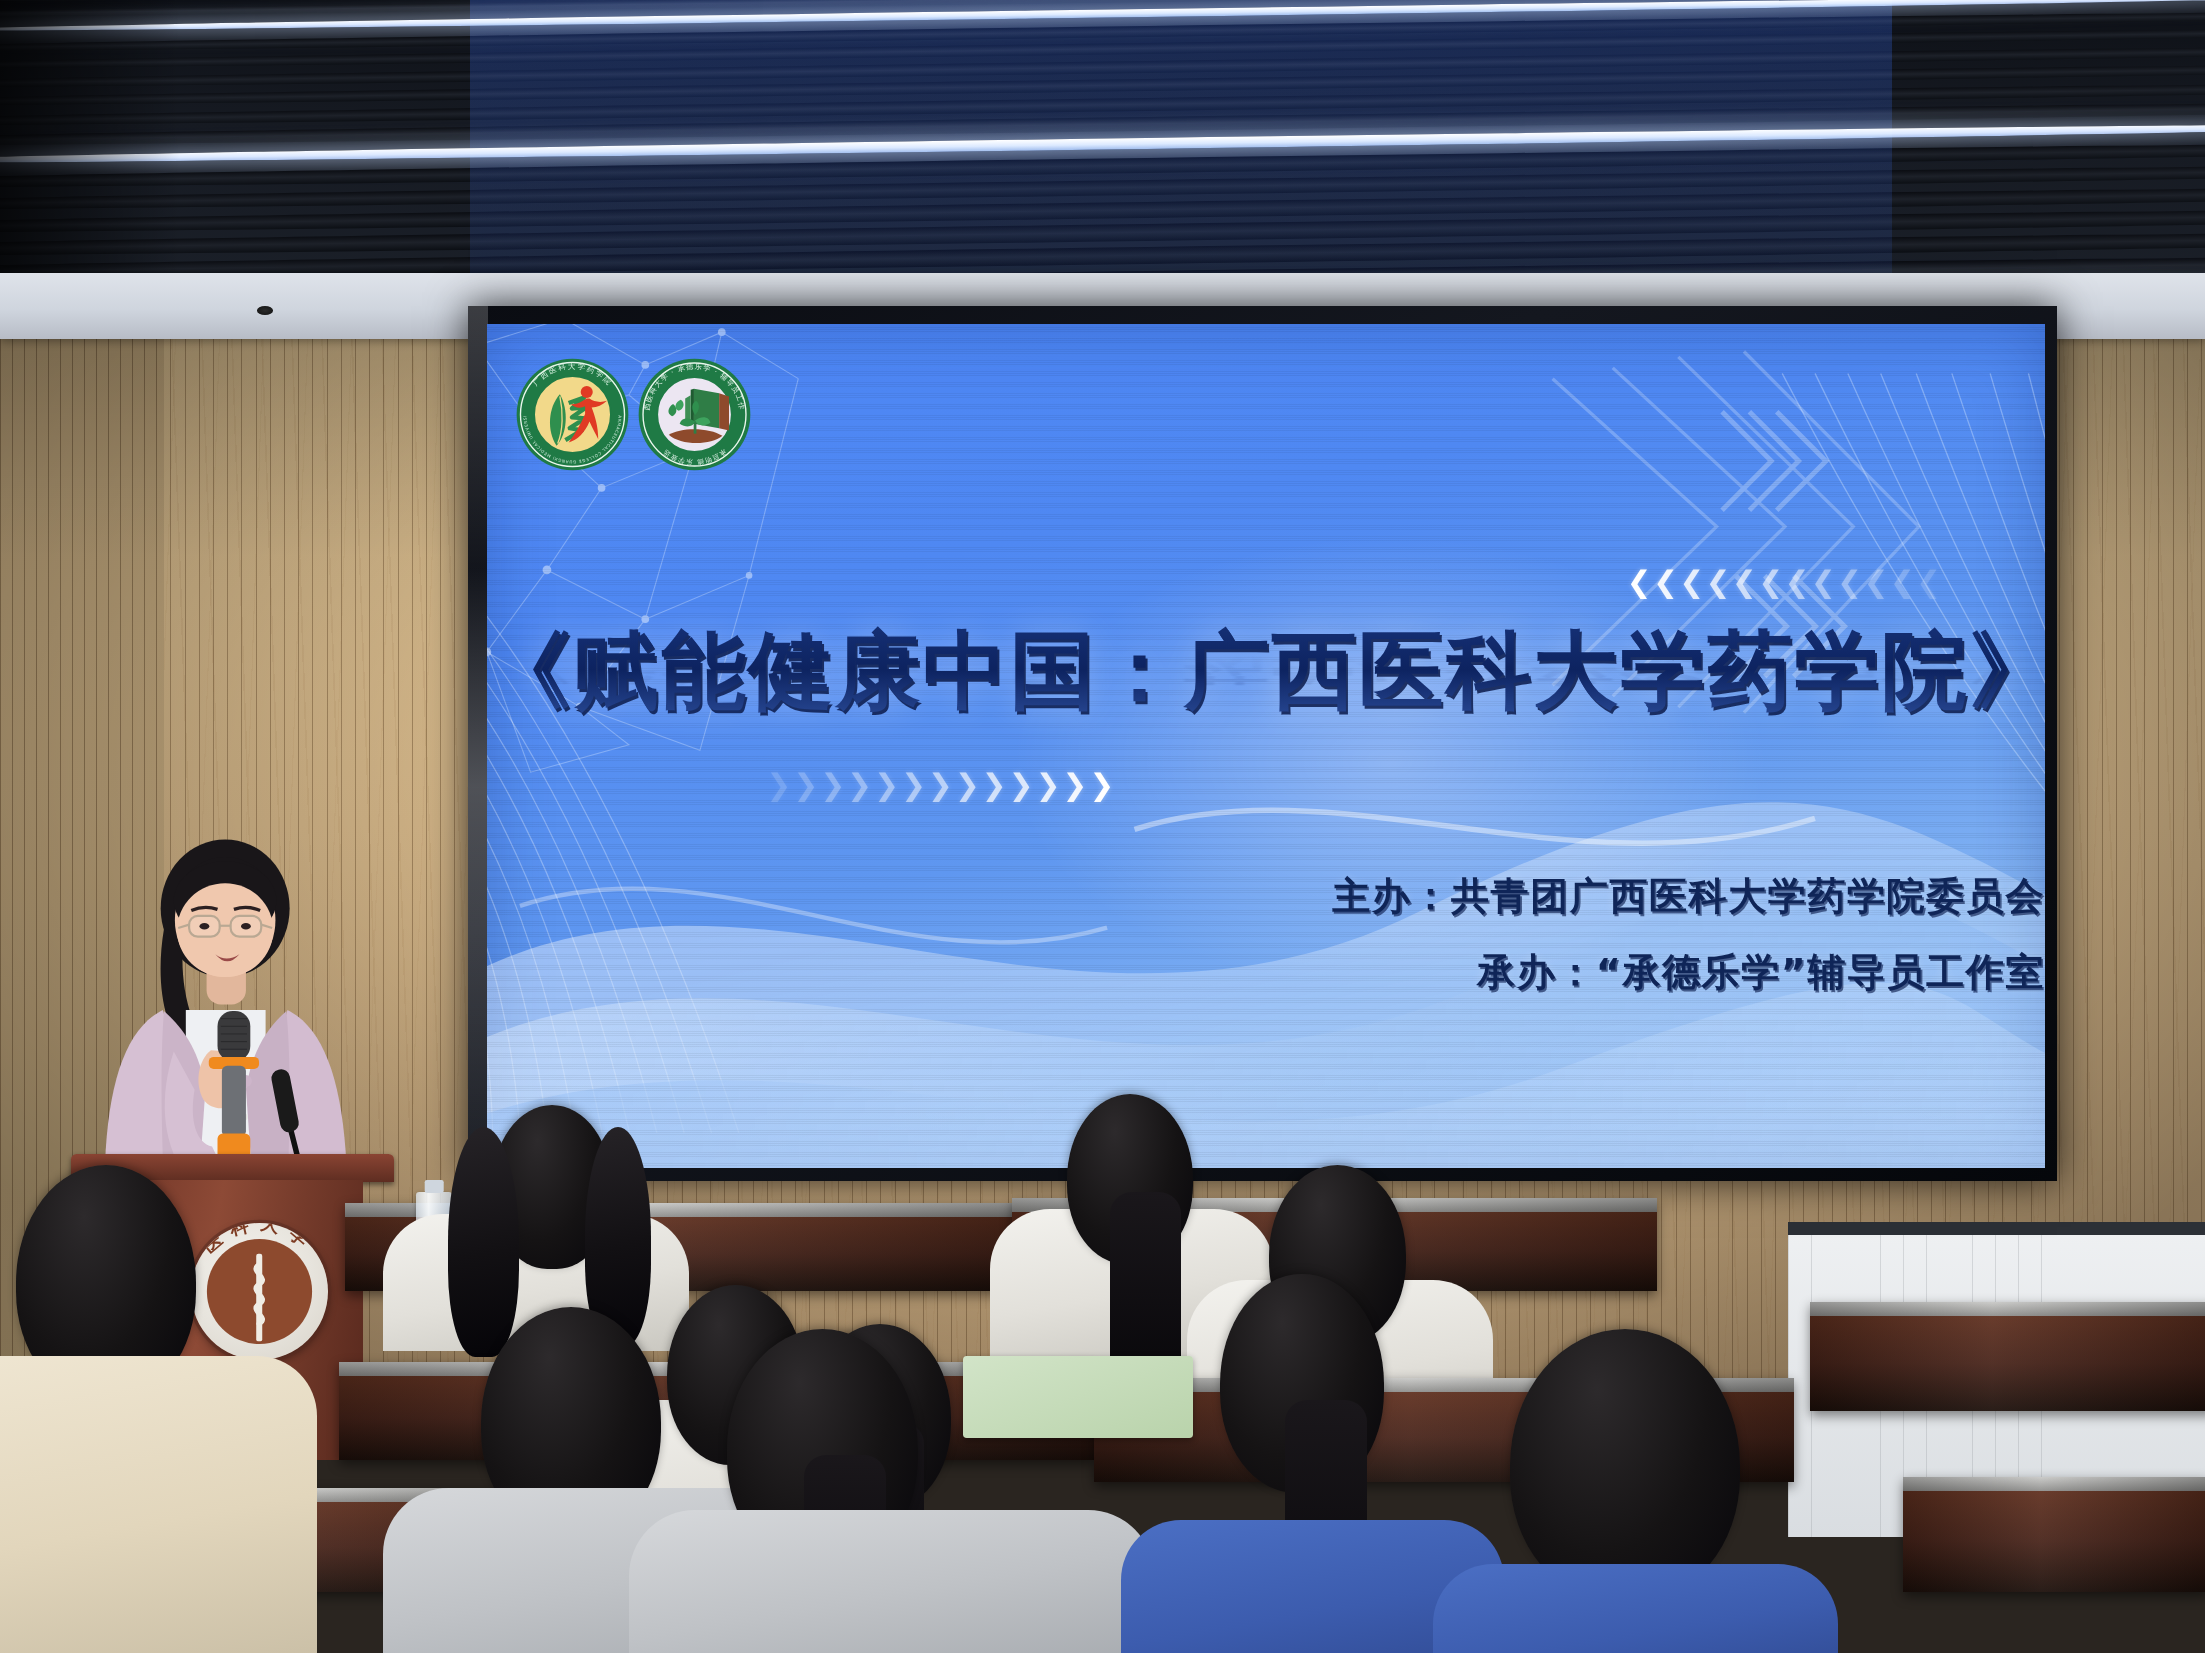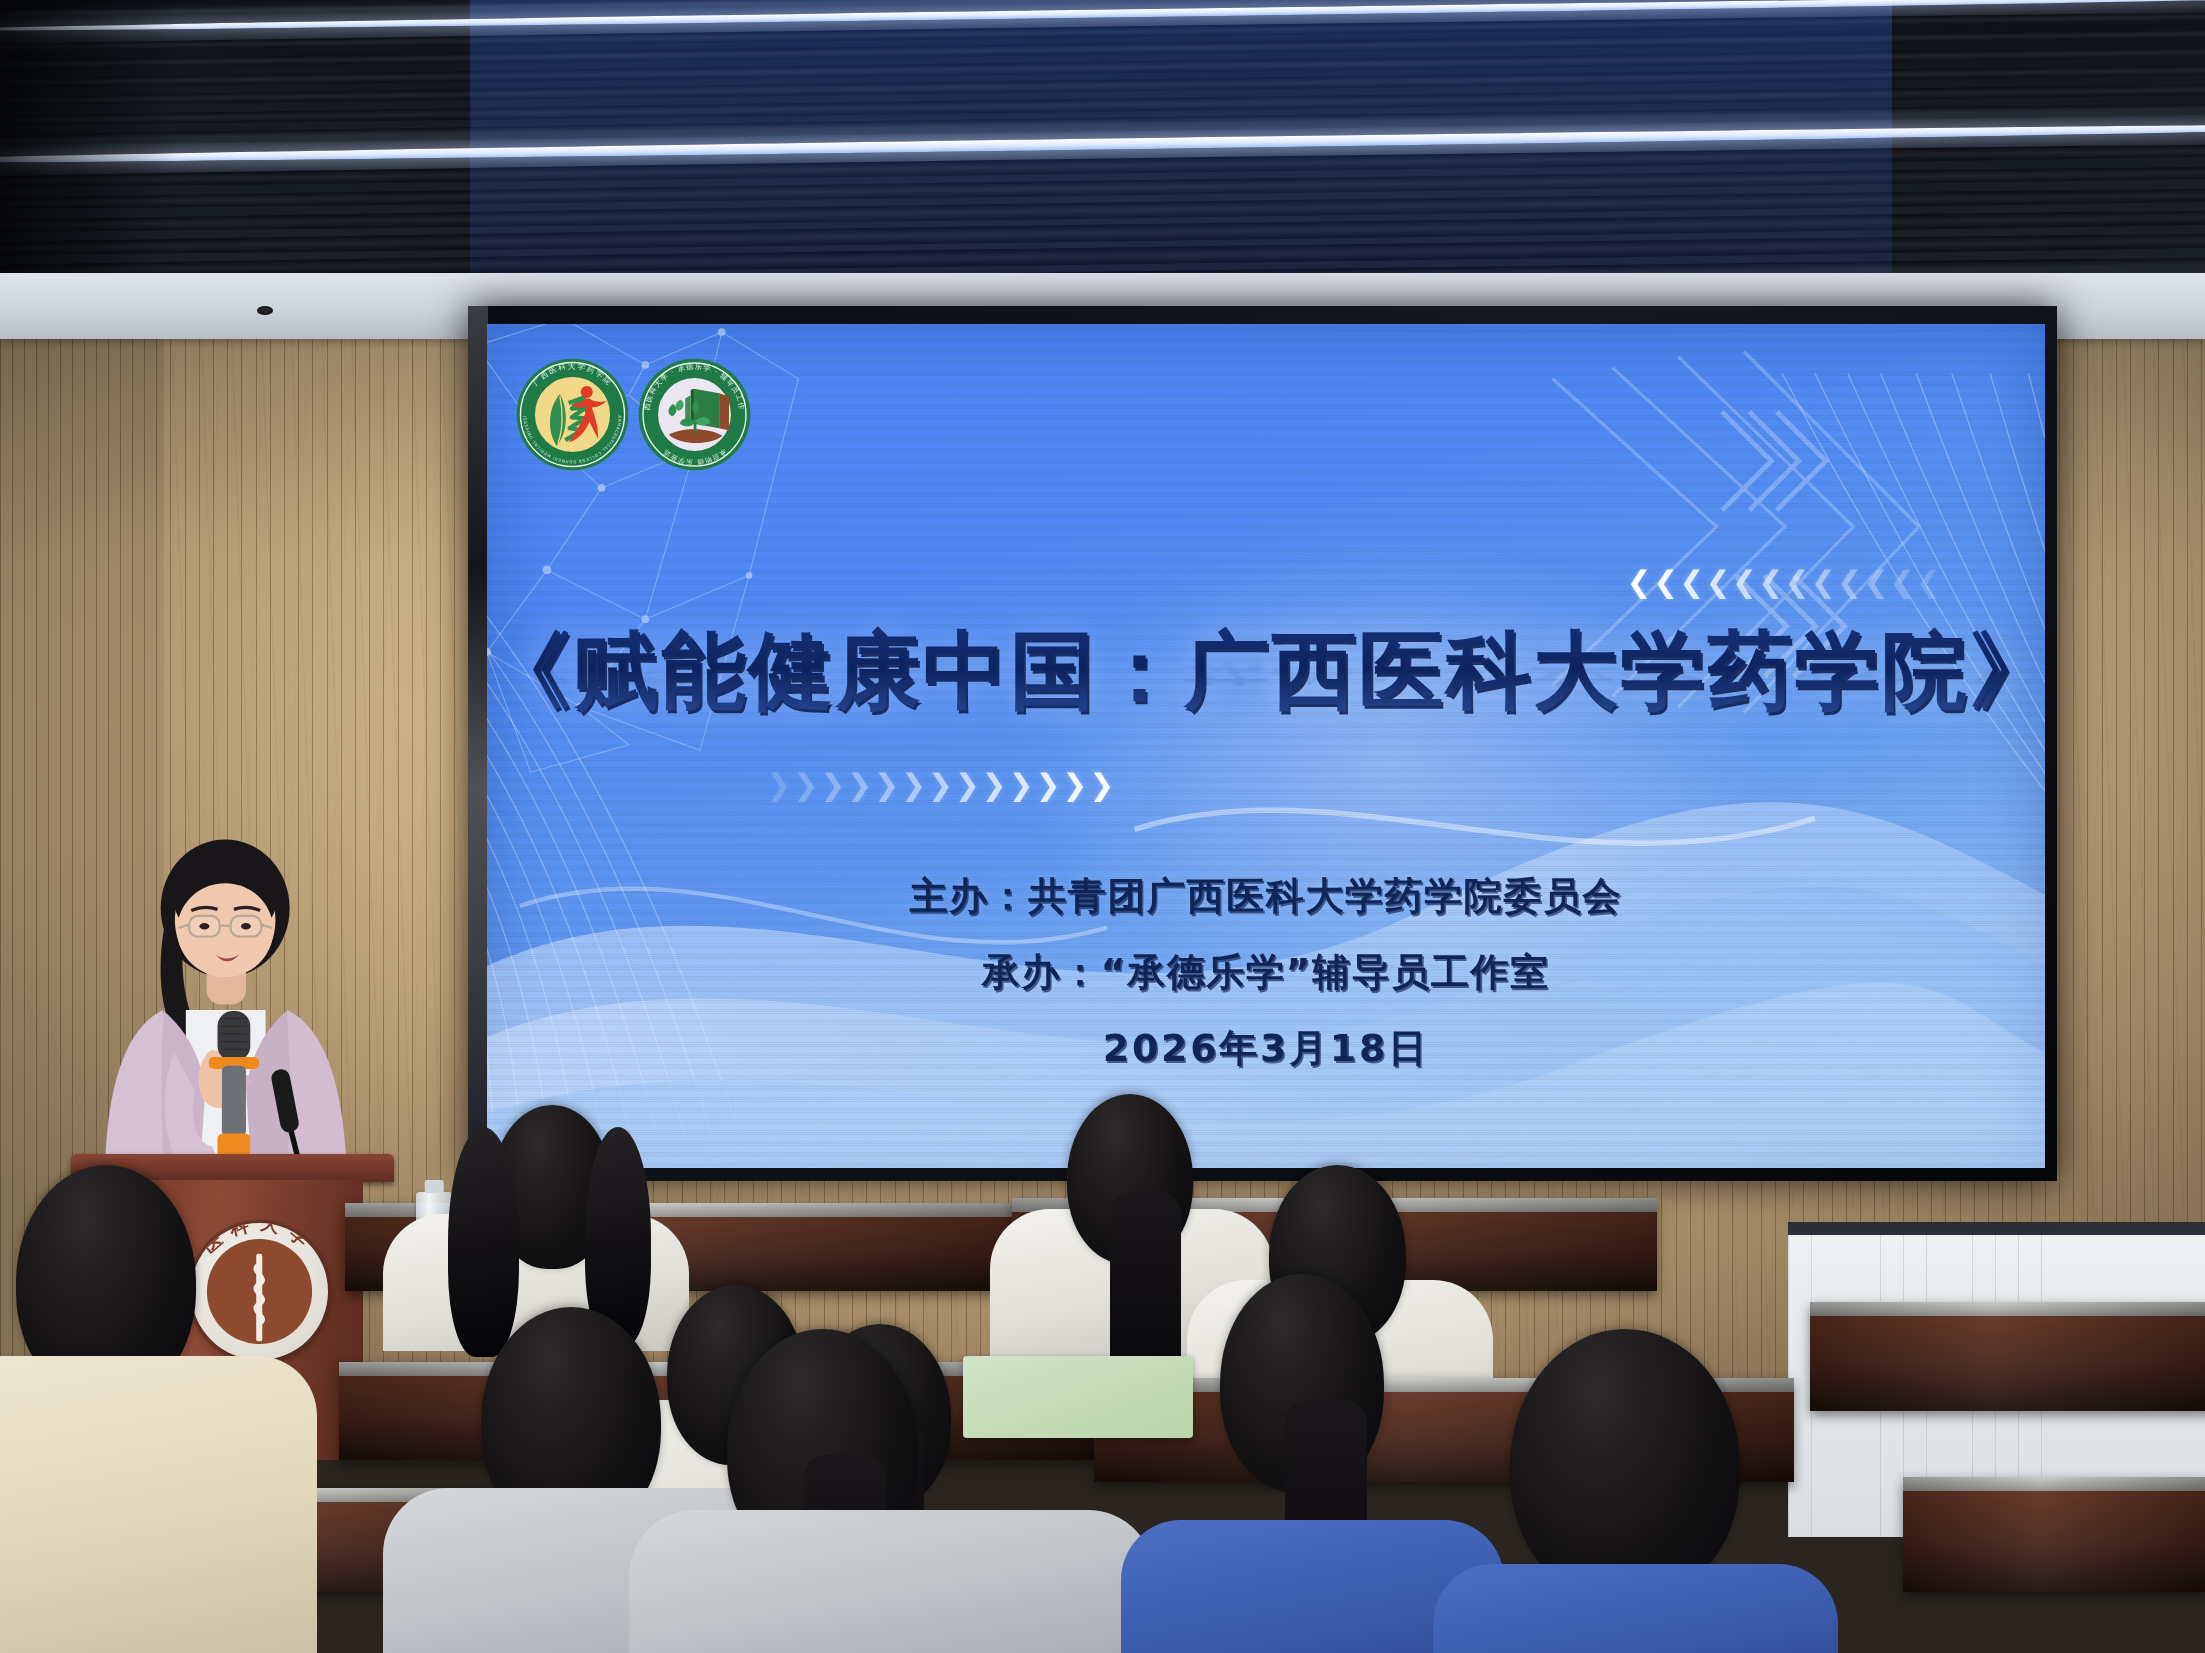--- a/index.html
+++ b/index.html
@@ -187,21 +187,21 @@
     transform:scaleY(-.45);
     transform-origin:top center;
     filter:blur(1.6px);
     -webkit-mask-image:linear-gradient(180deg, rgba(0,0,0,.7), rgba(0,0,0,0) 70%);
     mask-image:linear-gradient(180deg, rgba(0,0,0,.7), rgba(0,0,0,0) 70%);
     white-space:nowrap; pointer-events:none;
   }
   .chev-left-row { position:absolute; right:104px; top:244px; z-index:6; display:flex; gap:1.6px; }
   .chev-right-row { position:absolute; left:280px; top:447px; z-index:6; display:flex; gap:2.2px; }
 
-  .slide-footer { position:absolute; left:0; right:0; top:547px; z-index:6; text-align:center; }
+  .slide-footer { position:absolute; left:0; right:0; top:547px; z-index:6; text-align:right; }
   .foot-line {
     font-size:38px; font-weight:700; letter-spacing:1.6px;
     font-family:"DejaVu Sans","Liberation Sans",sans-serif;
     color:#0f2558;
     text-shadow:1.6px 1.6px 0 rgba(10,26,74,.62), 0 0 9.8px rgba(255,255,255,.18);
     margin-bottom:25px; white-space:nowrap;
   }
   .foot-date {
     font-size:38px; font-weight:700; letter-spacing:2.7px;
     font-family:"DejaVu Sans","Liberation Sans",sans-serif;
@@ -542,21 +542,20 @@
           <span style="font-size: 29.5px; line-height: 1; color: rgb(255, 255, 255); opacity: 0.73; text-shadow: rgba(255, 255, 255, 0.35) 0px 0px 5.5px; font-family: &quot;DejaVu Sans&quot;, sans-serif;">❯</span>
           <span style="font-size: 29.5px; line-height: 1; color: rgb(255, 255, 255); opacity: 0.79; text-shadow: rgba(255, 255, 255, 0.35) 0px 0px 5.5px; font-family: &quot;DejaVu Sans&quot;, sans-serif;">❯</span>
           <span style="font-size: 29.5px; line-height: 1; color: rgb(255, 255, 255); opacity: 0.86; text-shadow: rgba(255, 255, 255, 0.35) 0px 0px 5.5px; font-family: &quot;DejaVu Sans&quot;, sans-serif;">❯</span>
           <span style="font-size: 29.5px; line-height: 1; color: rgb(255, 255, 255); opacity: 0.93; text-shadow: rgba(255, 255, 255, 0.35) 0px 0px 5.5px; font-family: &quot;DejaVu Sans&quot;, sans-serif;">❯</span>
           <span style="font-size: 29.5px; line-height: 1; color: rgb(255, 255, 255); opacity: 1; text-shadow: rgba(255, 255, 255, 0.35) 0px 0px 5.5px; font-family: &quot;DejaVu Sans&quot;, sans-serif;">❯</span>
         </div>
 
       <div class="slide-footer">
         <div class="foot-line">主办：共青团广西医科大学药学院委员会</div>
         <div class="foot-line">承办：“承德乐学”辅导员工作室</div>
-        <div class="foot-date">2026年3月18日</div>
       </div>
 
       <div class="scan-lines"></div>
     </div>
   </div>
 
   <svg class="gooseneck-mic" viewBox="0 0 140 450">
     <path d="M112 420 C 104 330, 86 250, 60 150" stroke="#111" stroke-width="10" fill="none"></path>
     <rect x="34" y="44" width="34" height="116" rx="16" fill="#1a1a1a" transform="rotate(-11 51 102)"></rect>
   </svg>

